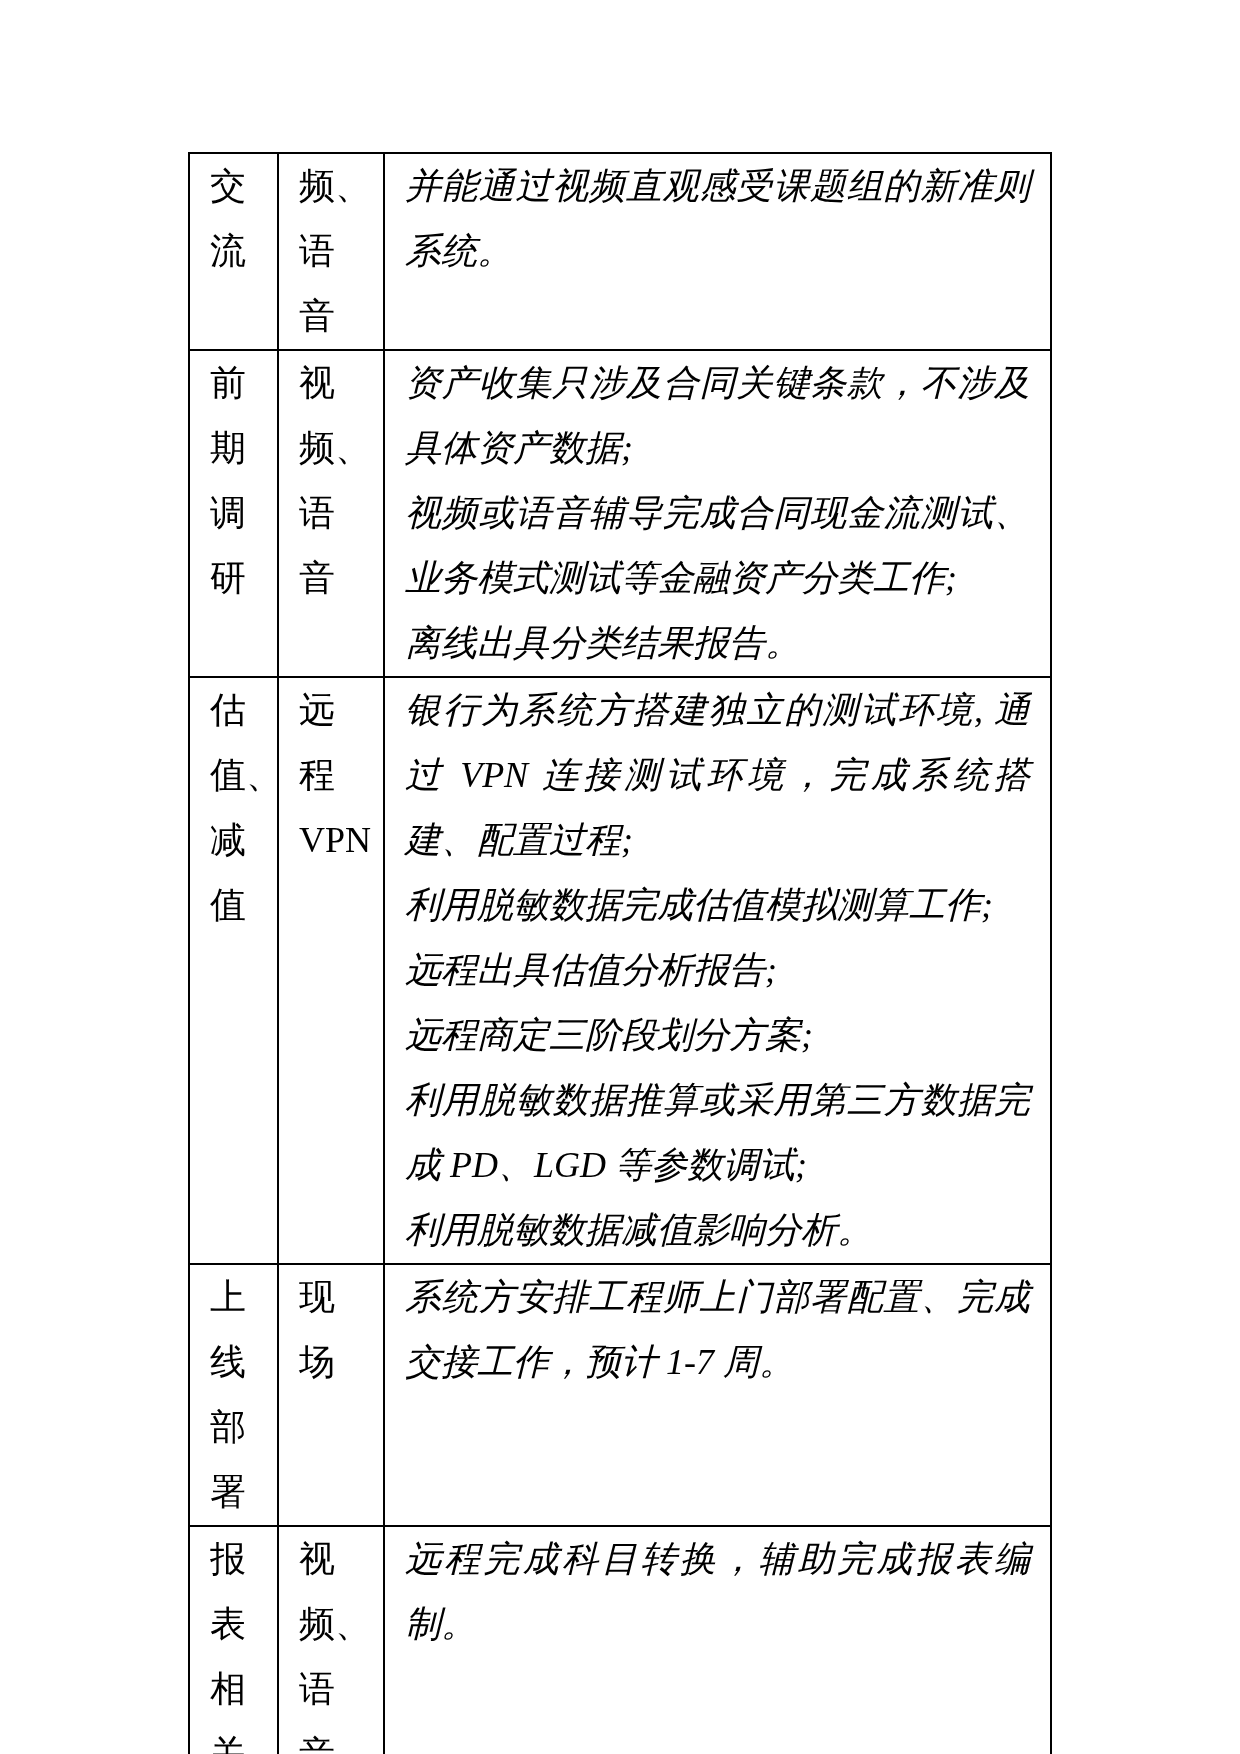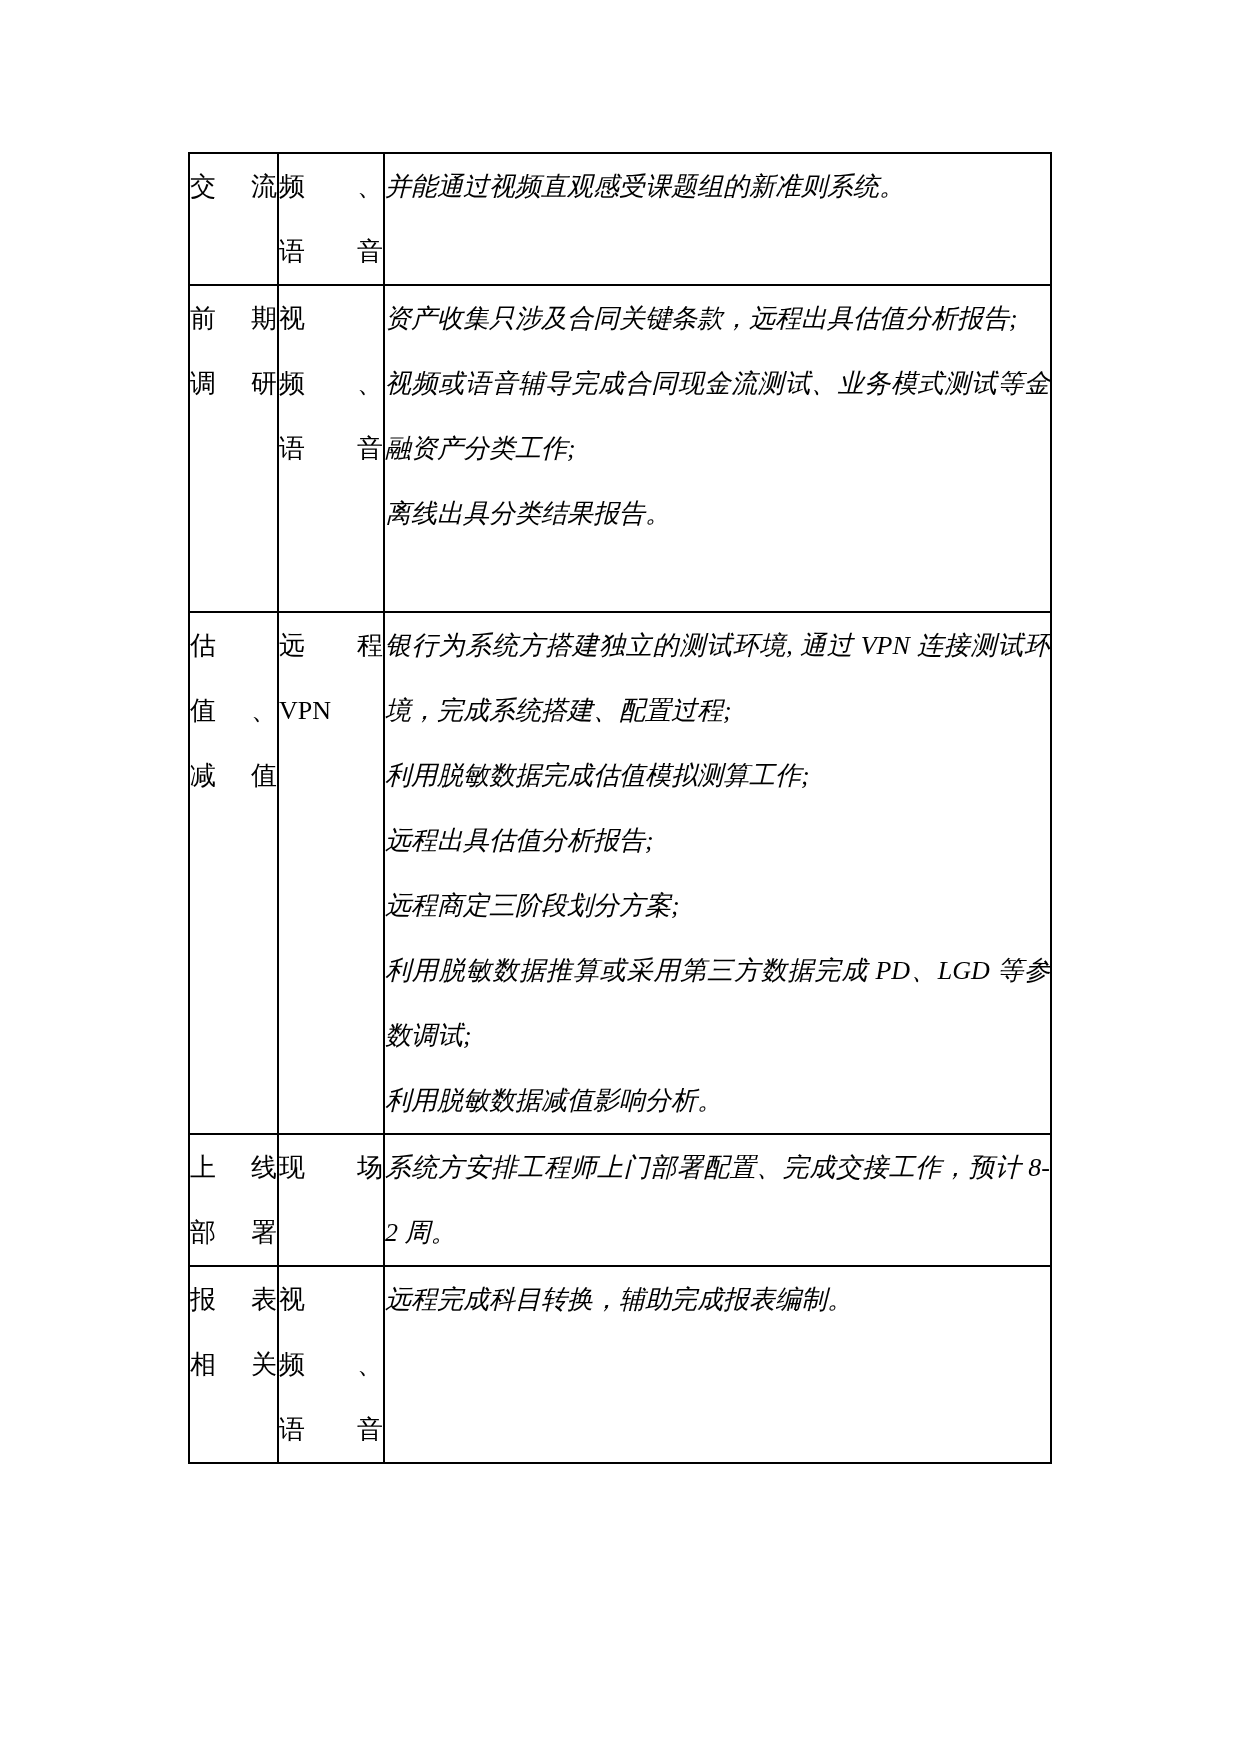--- a/index.html
+++ b/index.html
@@ -29,22 +29,22 @@
     width: 862px;
     border-collapse: collapse;
     table-layout: fixed;
   }
   col.c1 { width: 89px; }
   col.c2 { width: 106px; }
   col.c3 { width: 667px; }
   td {
     border: 2px solid #000000;
     vertical-align: top;
-    padding: 0 0;
-    font-size: 26px;
+    padding: 0 20px;
+    font-size: 36px;
     line-height: 65px;
     white-space: pre-line;
     overflow: hidden;
   }
   td.cat, td.met {
     text-align: justify;
     text-align-last: justify;
   }
   td.desc {
     text-align: justify;
@@ -73,42 +73,42 @@
         <td class="met">频、
 语音</td>
         <td class="desc">并能通过视频直观感受课题组的新准则系统。</td>
       </tr>
       <tr class="r2">
         <td class="cat">前期
 调研</td>
         <td class="met">视
 频、
 语音</td>
-        <td class="desc">资产收集只涉及合同关键条款，远程出具估值分析报告;
+        <td class="desc">资产收集只涉及合同关键条款，不涉及具体资产数据;
 视频或语音辅导完成合同现金流测试、业务模式测试等金融资产分类工作;
 离线出具分类结果报告。</td>
       </tr>
       <tr class="r3">
         <td class="cat">估
 值、
 减值</td>
         <td class="met">远程
 VPN</td>
         <td class="desc">银行为系统方搭建独立的测试环境, 通过 VPN 连接测试环境，完成系统搭建、配置过程;
 利用脱敏数据完成估值模拟测算工作;
 远程出具估值分析报告;
 远程商定三阶段划分方案;
 利用脱敏数据推算或采用第三方数据完成 PD、LGD 等参数调试;
 利用脱敏数据减值影响分析。</td>
       </tr>
       <tr class="r4">
         <td class="cat">上线
 部署</td>
         <td class="met">现场</td>
-        <td class="desc">系统方安排工程师上门部署配置、完成交接工作，预计 8-2 周。</td>
+        <td class="desc">系统方安排工程师上门部署配置、完成交接工作，预计 1-7 周。</td>
       </tr>
       <tr class="r5">
         <td class="cat">报表
 相关</td>
         <td class="met">视
 频、
 语音</td>
         <td class="desc">远程完成科目转换，辅助完成报表编制。</td>
       </tr>
     </tbody>

